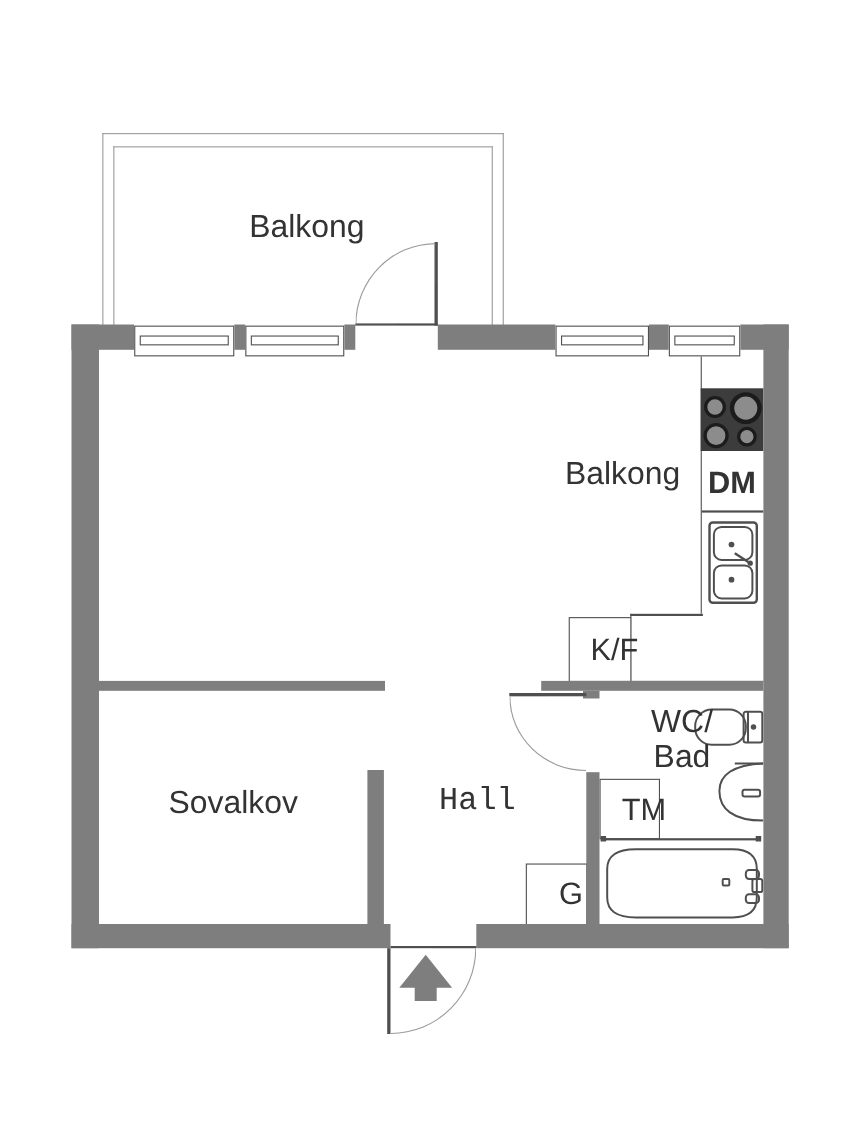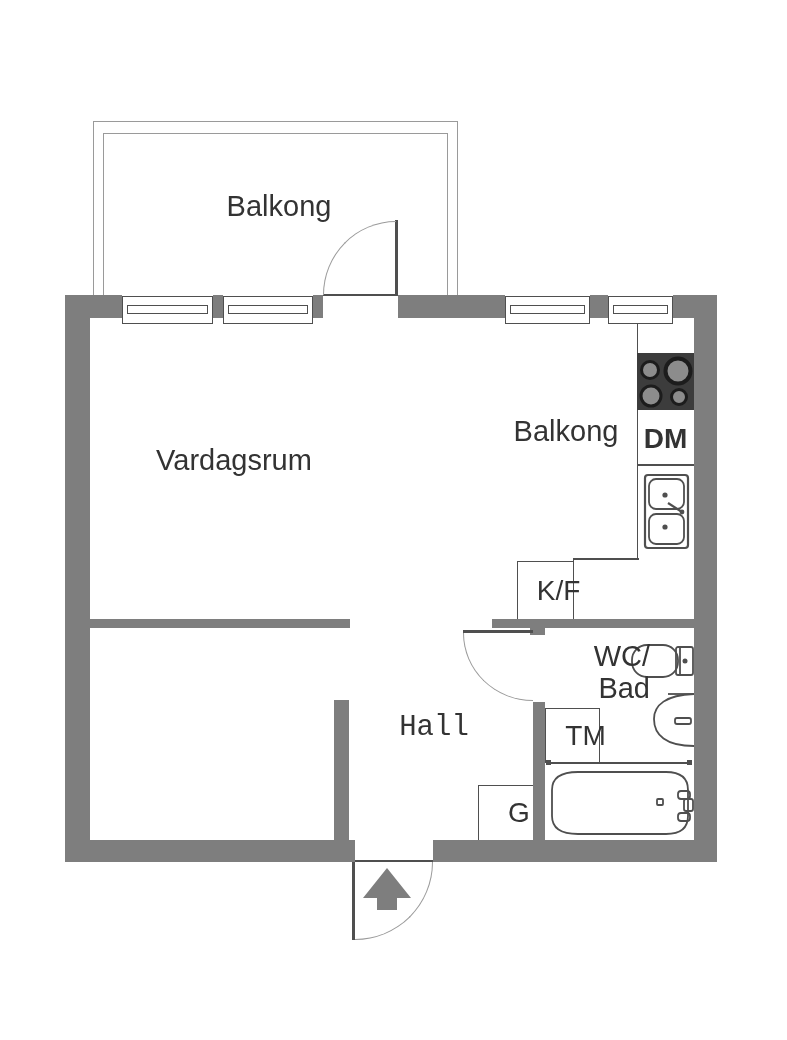--- a/index.html
+++ b/index.html
@@ -128,24 +128,24 @@
   <div class="arc" style="left:463px;top:633px;width:70px;height:68px;border-left:1.5px solid var(--arc);border-bottom:1.5px solid var(--arc);border-bottom-left-radius:100% 100%;"></div>
 
   <div class="leaf" style="left:352px;top:862px;width:3px;height:78px;"></div>
   <div class="arc" style="left:355px;top:862px;width:78px;height:78px;border-right:1.5px solid var(--arc);border-bottom:1.5px solid var(--arc);border-bottom-right-radius:100% 100%;"></div>
 
   <svg class="abs" style="left:359px;top:866px;" width="56" height="46" viewBox="0 0 56 46">
     <polygon points="28,2 4,32 18,32 18,44 38,44 38,32 52,32" style="fill:var(--wall);"></polygon>
   </svg>
 
   <div class="lbl" style="left:179px;top:190px;width:200px;">Balkong</div>
-  <div class="lbl" style="left:134px;top:444px;width:200px;">Vardagsrum</div>
   <div class="lbl" style="left:491px;top:415px;width:150px;">
     <div>Balkong</div>
   </div>
   <div class="lbl sm" style="left:637px;top:423px;width:57px;font-weight:bold;">DM</div>
+  <div class="lbl" style="left:112px;top:714px;width:200px;">Sovalkov</div>
   <div class="lbl" style="left:384px;top:712px;width:100px;font-family:Liberation Mono, monospace;">Hall</div>
-  <div class="lbl" style="left:550px;top:640px;width:100px;text-align:right;">
+  <div class="lbl" style="left:570px;top:640px;width:100px;">
     <div>WC/</div>
     <div>Bad</div>
   </div>
 
 </div>
 
 </body></html>

